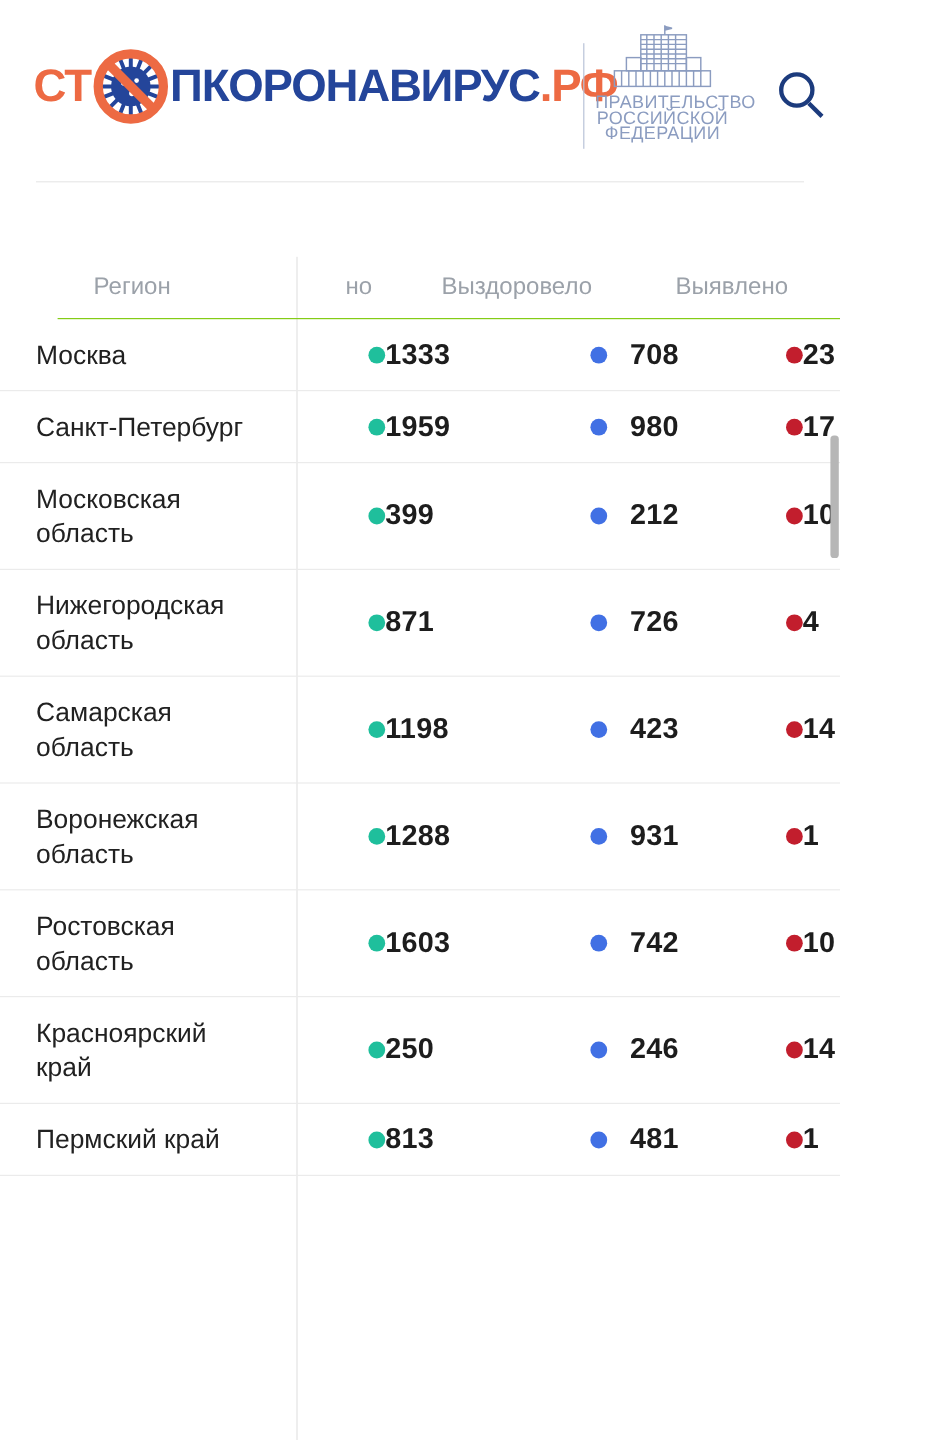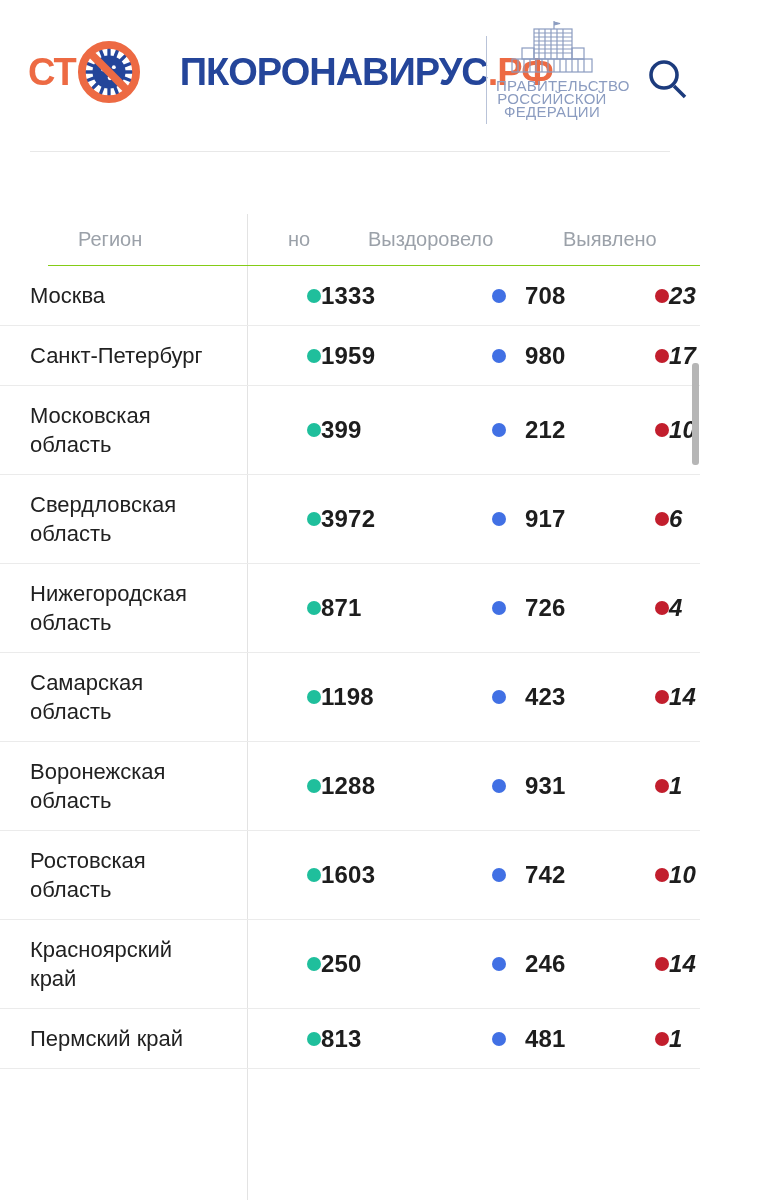--- a/index.html
+++ b/index.html
@@ -6,21 +6,21 @@
   html,body { background:#ffffff; }
   .page {
     position:relative; width:700px; height:1200px; overflow:hidden;
     background:#ffffff; font-family:"Liberation Sans", sans-serif;
   }
 
   
   .site-header { position:relative; height:152px; }
   .logo { position:absolute; left:28px; top:40px; display:flex; align-items:center; cursor:pointer; }
   .logo-st, .logo-rf { font-size:38px; font-weight:bold; color:#ed6a43; letter-spacing:-1px; }
-  .logo-main { font-size:38px; font-weight:bold; color:#24459a; letter-spacing:-1px;margin-left:38px; }
+  .logo-main { font-size:38px; font-weight:bold; color:#24459a; letter-spacing:-1px; }
   .logo-virus { width:64px; height:64px; margin:0 1px; flex:0 0 auto; }
 
   .gov-divider { position:absolute; left:486px; top:36px; width:1px; height:88px; background:#b9c3d8; }
   .gov-emblem { position:absolute; left:496px; top:20px; width:112px; text-align:center; }
   .gov-emblem svg { display:block; margin:0 auto; }
   .gov-text { margin-top:3px; font-size:15px; line-height:13px; color:#8b9cc0; letter-spacing:0.3px; }
 
   .search-btn { position:absolute; left:645px; top:56px; width:46px; height:46px; cursor:pointer; }
   .burger-btn { position:absolute; left:712px; top:58px; width:44px; height:30px; cursor:pointer;
                 display:flex; flex-direction:column; justify-content:space-between; }
@@ -46,21 +46,21 @@
   .th-detected { left:515px; }
   .th-died { left:653px; }
 
   .trow { position:relative; display:flex; align-items:center;
           min-height:59px; padding:15px 0; border-bottom:1px solid #ebebeb; }
   .cell-region { margin-left:30px; width:180px; font-size:22px; line-height:29px; color:#212121; }
   .stat { position:absolute; top:50%; transform:translateY(-50%);
           display:flex; align-items:center; }
   .stat-recovered { left:307px; }
   .stat-detected { left:492px;gap:19px; }
-  .stat-died { left:655px;font-style:italic; }
+  .stat-died { left:655px; }
   .dot { width:14px; height:14px; border-radius:50%; flex:0 0 auto; }
   .dot-recovered { background:#1fbf9c; }
   .dot-detected { background:#4170e4; }
   .dot-died { background:#c21e2d; }
   .stat .val { font-size:24px; font-weight:bold; color:#1d1d1d; letter-spacing:0.2px; }
 
   
   .scroll-thumb { position:absolute; right:1px; top:363px; width:7px; height:102px;
                   background:#b6b6b6; border-radius:3px; }
 </style>
@@ -205,35 +205,20 @@
       <div class="stat stat-detected">
           <span class="dot dot-detected"></span>
           <span class="val">212</span>
         </div>
       <div class="stat stat-died">
           <span class="dot dot-died"></span>
           <span class="val">10</span>
         </div>
     </div>
 
-    <div class="trow">
-      <div class="cell-region">Свердловская область</div>
-      <div class="stat stat-recovered">
-          <span class="dot dot-recovered"></span>
-          <span class="val">3972</span>
-        </div>
-      <div class="stat stat-detected">
-          <span class="dot dot-detected"></span>
-          <span class="val">917</span>
-        </div>
-      <div class="stat stat-died">
-          <span class="dot dot-died"></span>
-          <span class="val">6</span>
-        </div>
-    </div>
 
     <div class="trow">
       <div class="cell-region">Нижегородская область</div>
       <div class="stat stat-recovered">
           <span class="dot dot-recovered"></span>
           <span class="val">871</span>
         </div>
       <div class="stat stat-detected">
           <span class="dot dot-detected"></span>
           <span class="val">726</span>

